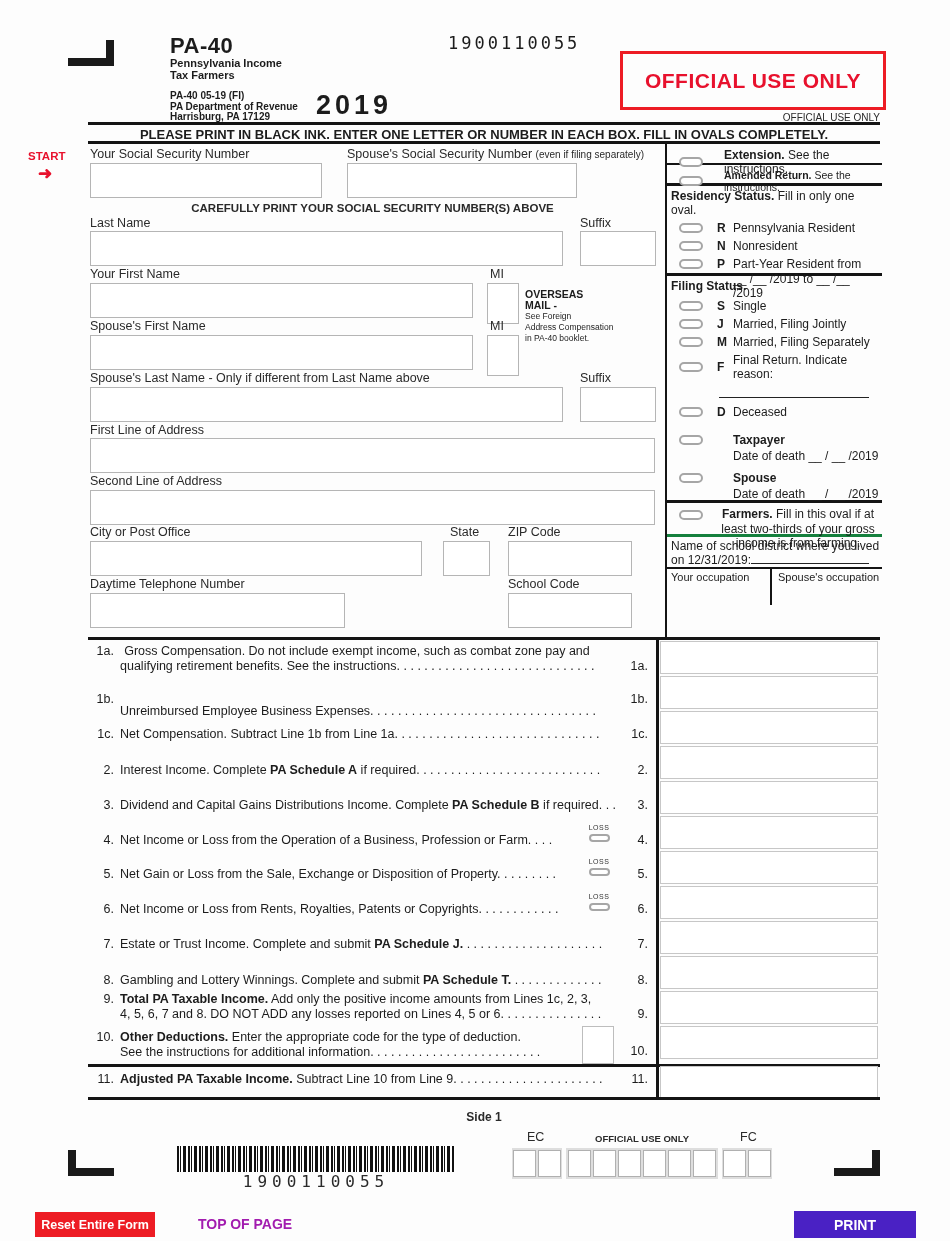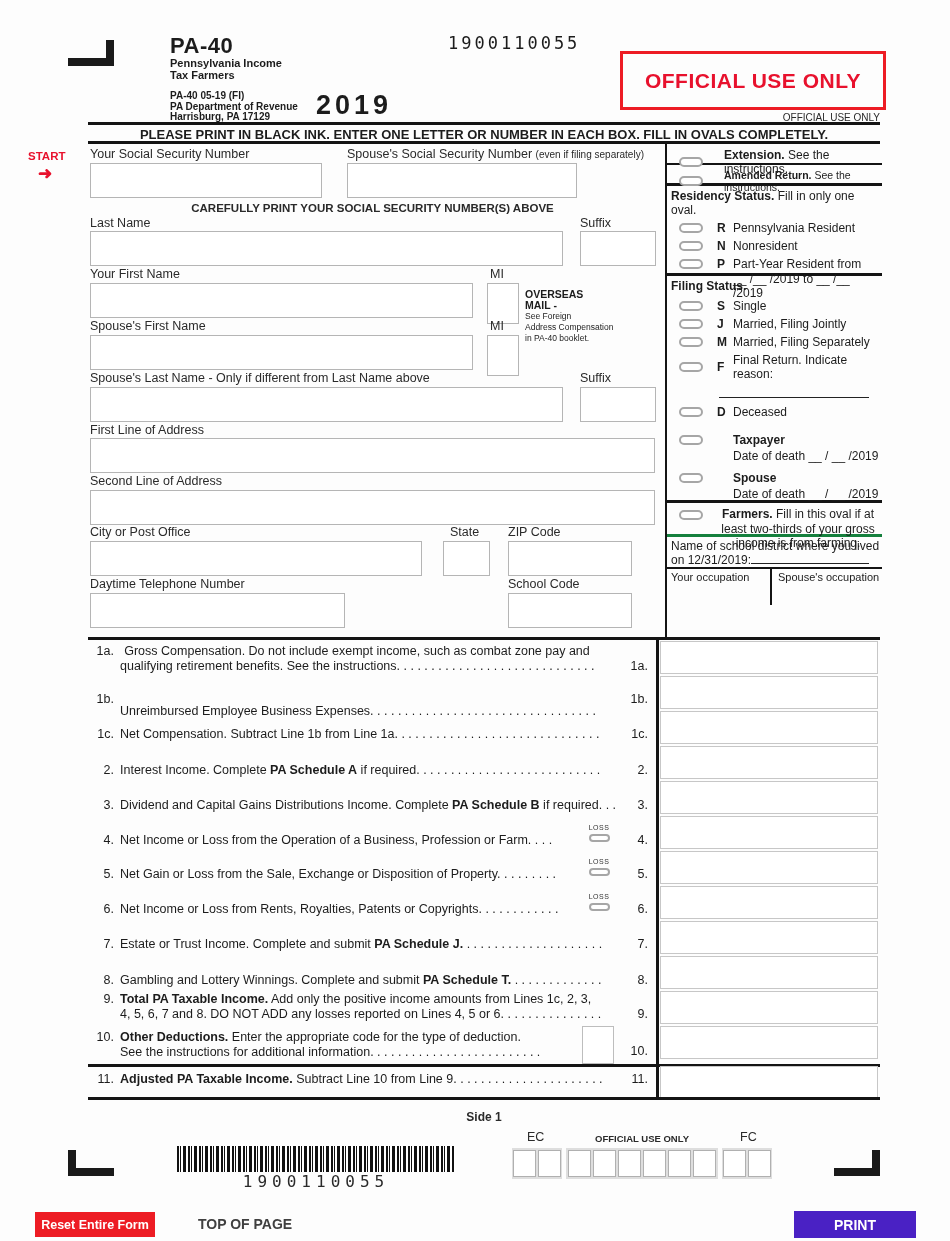--- a/index.html
+++ b/index.html
@@ -47,21 +47,21 @@
   .lref{position:absolute;left:522px;width:38px;text-align:right;white-space:nowrap;}
   .loss{position:absolute;left:496px;width:30px;text-align:center;}
   .loss-lbl{display:block;font-size:7px;letter-spacing:.5px;color:#333;line-height:7px;}
   .loss .oval{width:21px;height:8px;border-radius:6px;border-width:2px;}
 
   
   .btn-red{position:absolute;background:#ed1c24;color:#fff;font-size:12.5px;font-weight:bold;
            display:flex;align-items:center;justify-content:center;cursor:pointer;}
   .btn-purple{position:absolute;background:#4a21c4;color:#fff;font-size:14px;font-weight:bold;
            display:flex;align-items:center;justify-content:center;cursor:pointer;}
-  .footlink{position:absolute;color:#404040;font-weight:bold;font-size:14px;cursor:pointer;white-space:nowrap;}
+  .footlink{position:absolute;color:#a21caf;font-weight:bold;font-size:14px;cursor:pointer;white-space:nowrap;}
   .graybox{position:absolute;background:#dedede;display:flex;align-items:center;justify-content:center;gap:2px;}
   .cell{width:21px;height:25px;background:#fff;border:1px solid #b0b0b0;}
   .barcode{position:absolute;left:177px;top:1146px;width:278px;height:26px;
     background:repeating-linear-gradient(90deg,#111 0px,#111 2px,#fff 2px,#fff 3px,#111 3px,#111 4px,#fff 4px,#fff 6px,#111 6px,#111 9px,#fff 9px,#fff 11px);}
 </style>
 </head>
 <body>
 
 <div class="page">
 

